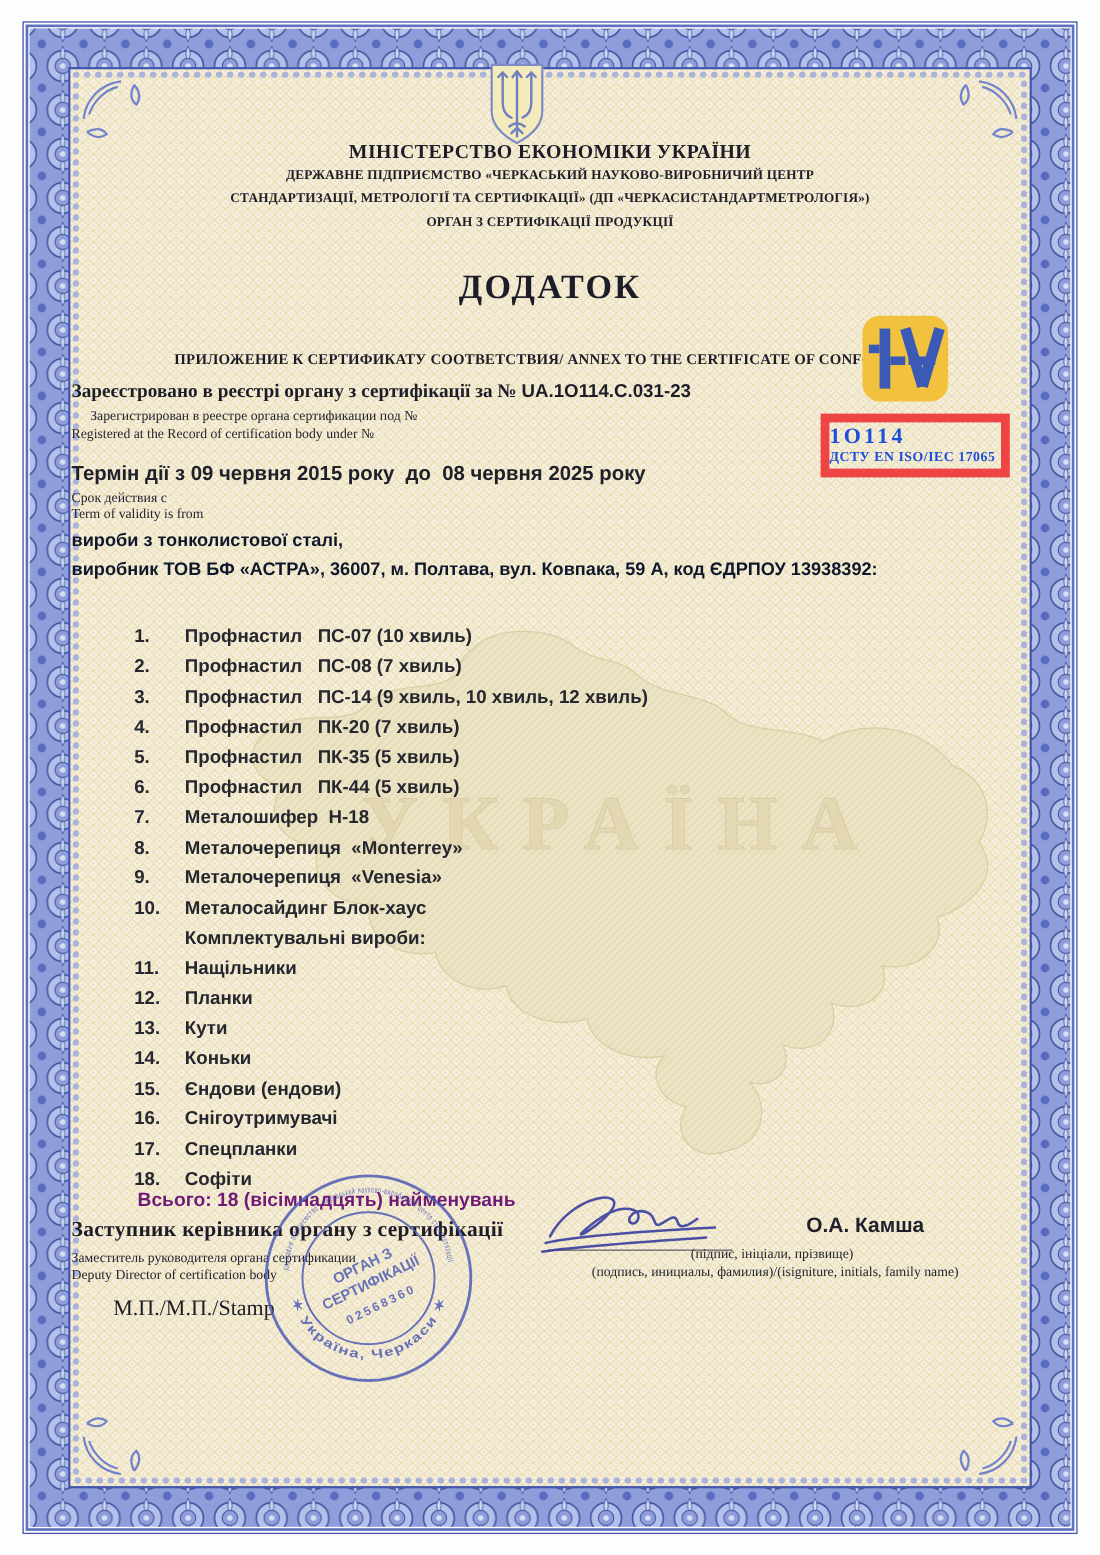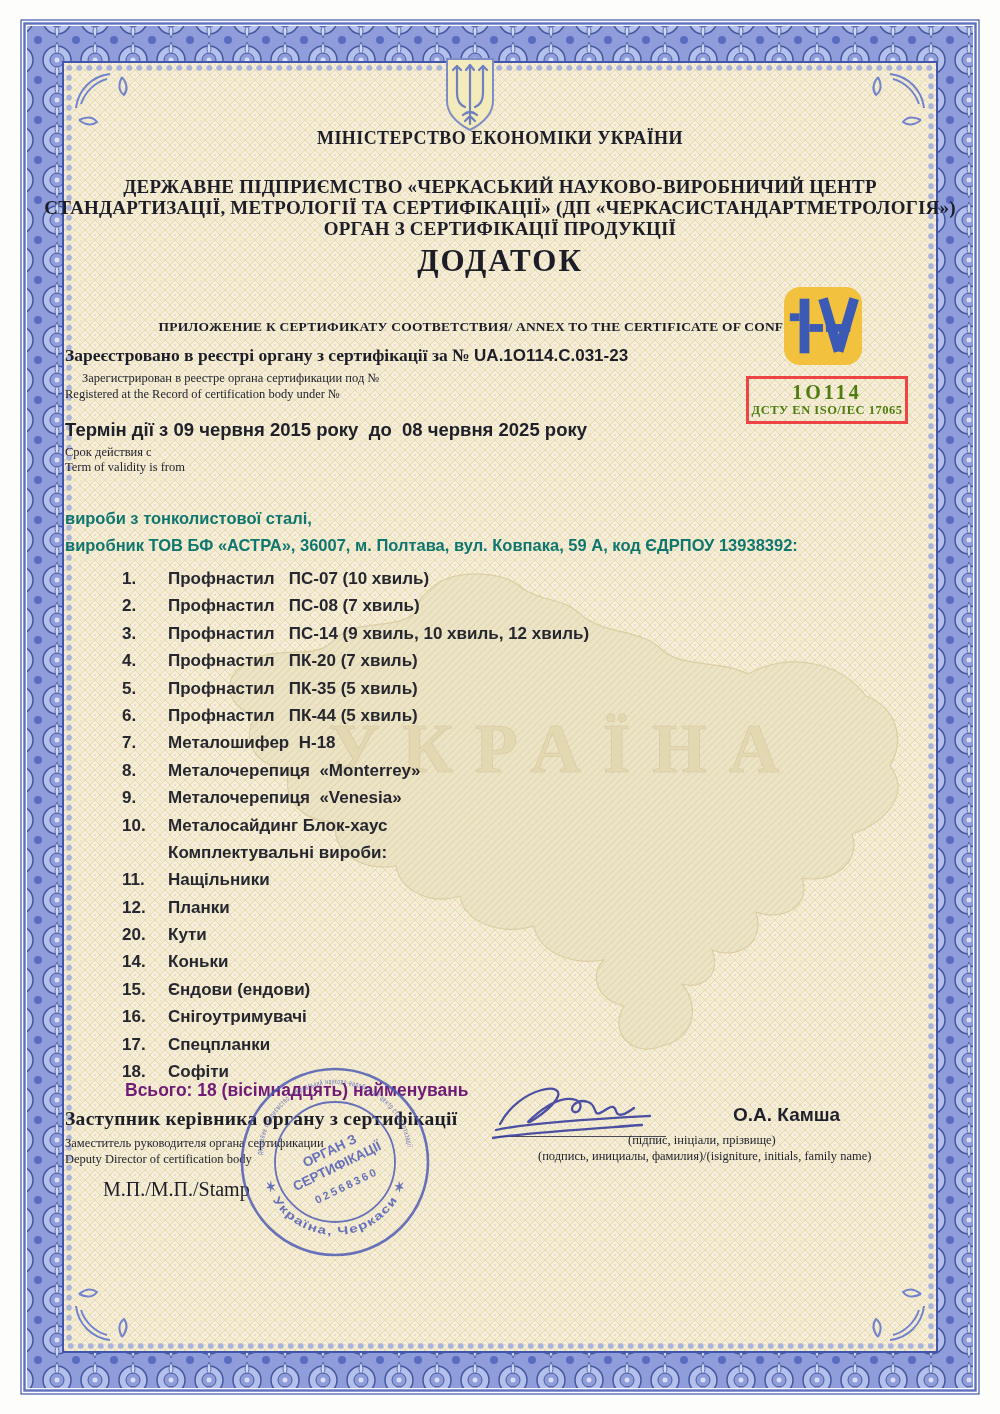--- a/index.html
+++ b/index.html
@@ -7,37 +7,37 @@
   .page { position:relative; width:1000px; height:1414px; background:#fdfdfb; overflow:hidden;
           font-family:"Liberation Serif", serif; color:#1d1d28; }
   .abs { position:absolute; }
   .ctr { left:0; right:0; text-align:center; }
   .serifB { font-family:"Liberation Serif", serif; font-weight:bold; }
   .serifR { font-family:"Liberation Serif", serif; font-weight:normal; }
   .sansB  { font-family:"Liberation Sans", sans-serif; font-weight:bold; }
   .pre { white-space:pre; }
 
   .hline1 { top:128px; font-size:18px; letter-spacing:.4px; }
-  .hline  { font-size:19px; letter-spacing:.2px;margin-top:24px; }
+  .hline  { font-size:12px; letter-spacing:.2px; }
   .title1 { top:243px; font-size:31px; letter-spacing:2px; }
   .title2 { top:281px; font-size:31px; letter-spacing:.5px; }
   .subtitle { top:319px; font-size:13.5px; letter-spacing:.2px; }
 
   .regline { left:65px; top:345px; font-size:17.5px; }
   .regline .num { font-family:"Liberation Sans",sans-serif; font-weight:bold; font-size:17px; }
   .small { font-size:12.5px; color:#24242e; }
 
-  .markbox { left:746px; top:376px; width:156px; height:42px; border:3px solid #ef4444;
-             text-align:center; color:#4d7c0f; }
+  .markbox { left:746px; top:376px; width:156px; height:42px; border:8px solid #ef4444;
+             color:#1d4ed8; }
   .markbox .code { font-size:20px; letter-spacing:3px; line-height:22px; margin-top:2px; }
   .markbox .std  { font-size:12.5px; letter-spacing:.5px; line-height:14px; }
 
   .validity { left:65px; top:419px; font-size:18.5px; color:#20202a; }
 
-  .intro { left:65px; top:505px; font-size:16.5px; line-height:27px; color:#0f766e; }
+  .intro { left:65px; top:478px; font-size:16.5px; line-height:27px; color:#0f172a; }
 
   .plist { left:122px; top:569px; }
   .prow { display:flex; height:27.4px; align-items:baseline; font-size:17px; color:#26262f; }
   .pnum { width:46px; }
   .total { left:125px; top:1080px; font-size:17.5px; color:#701a75; }
 
   .sgtitle { left:65px; top:1108px; font-size:19.5px; letter-spacing:.3px; }
   .sgru { left:65px; top:1136px; }
   .sgen { left:65px; top:1152px; }
   .mp { left:103px; top:1178px; font-size:20px; }
@@ -235,21 +235,21 @@
       </div>
     <div class="prow">
         <span class="pnum">11.</span>
         <span class="pre">Нащільники</span>
       </div>
     <div class="prow">
         <span class="pnum">12.</span>
         <span class="pre">Планки</span>
       </div>
     <div class="prow">
-        <span class="pnum">20.</span>
+        <span class="pnum">13.</span>
         <span class="pre">Кути</span>
       </div>
     <div class="prow">
         <span class="pnum">14.</span>
         <span class="pre">Коньки</span>
       </div>
     <div class="prow">
         <span class="pnum">15.</span>
         <span class="pre">Єндови (ендови)</span>
       </div>

